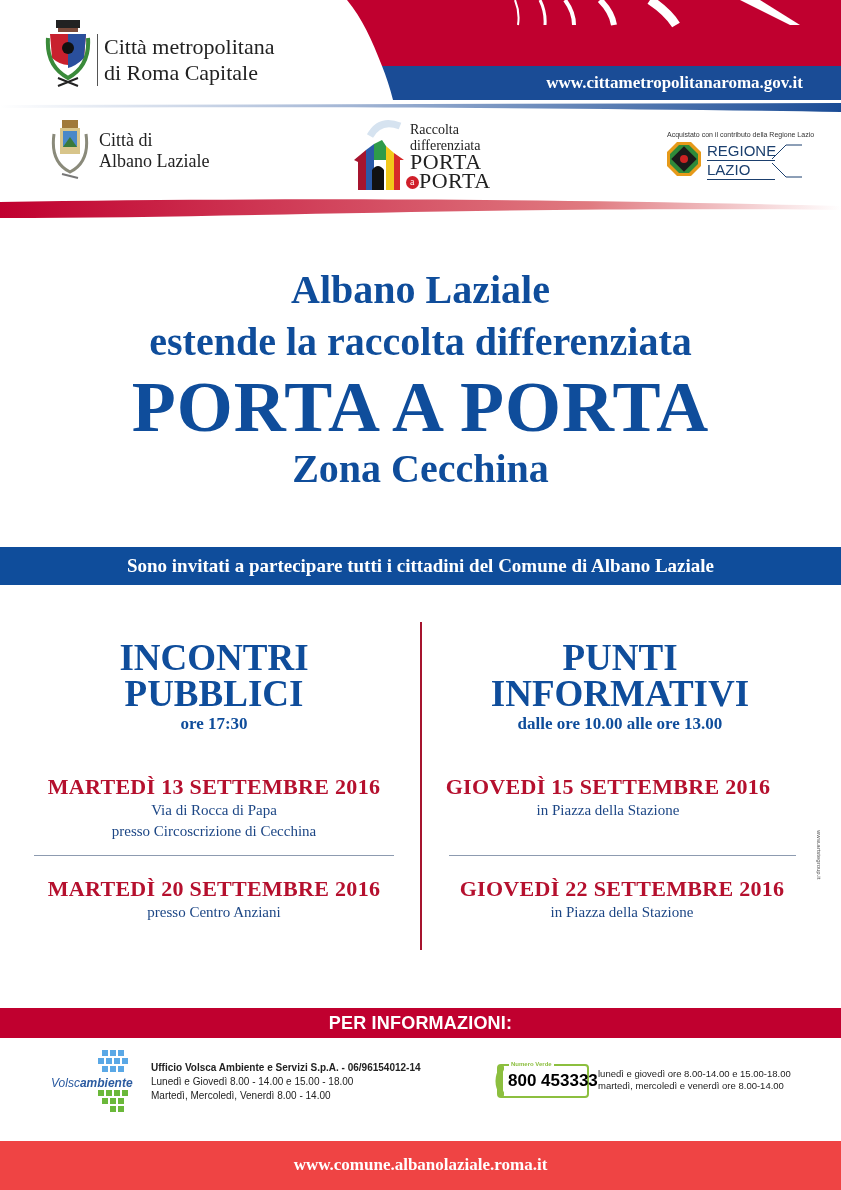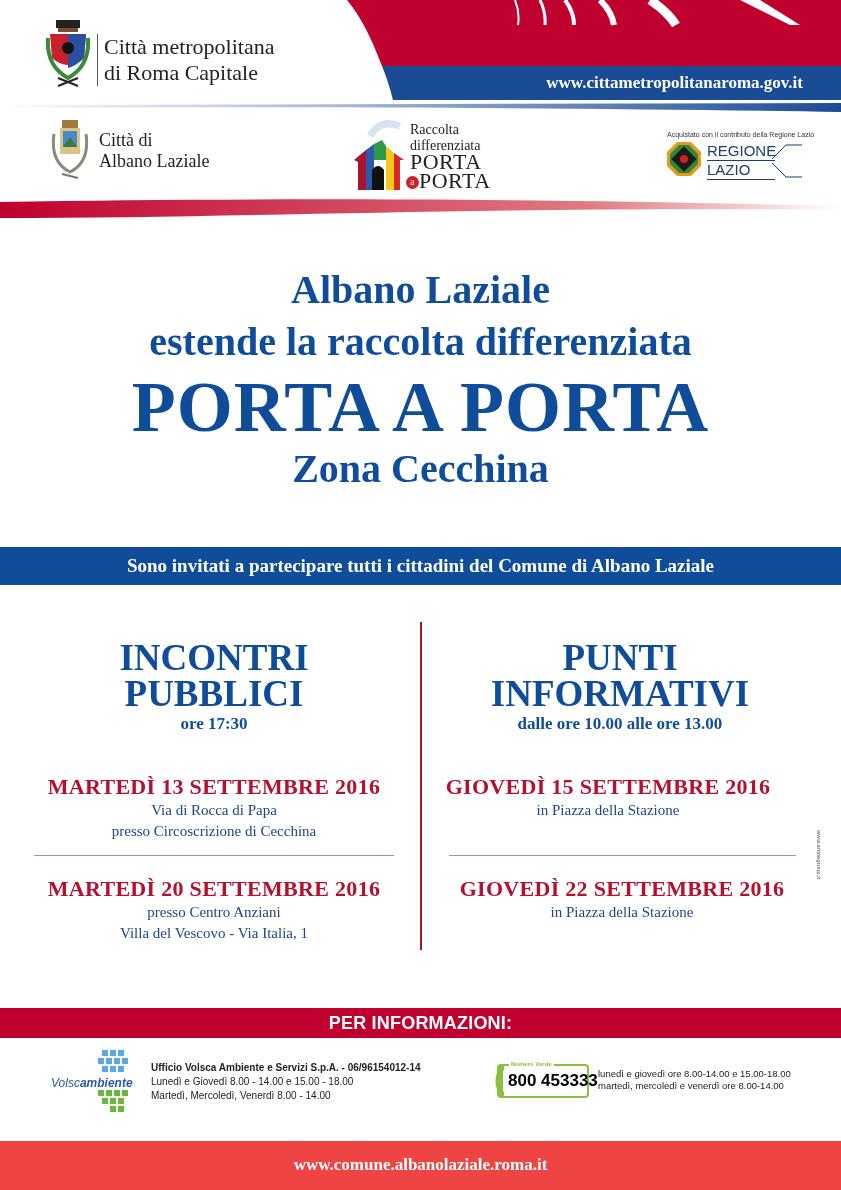--- a/index.html
+++ b/index.html
@@ -195,21 +195,20 @@
 
 <div class="event" style="left:14px; top:774px;">
   <div class="event-date">MARTEDÌ 13 SETTEMBRE 2016</div>
   <div class="event-line">Via di Rocca di Papa</div>
   <div class="event-line">presso Circoscrizione di Cecchina</div>
 </div>
 <div class="hr" style="left:34px; top:855px; width:360px;"></div>
 <div class="event" style="left:14px; top:876px;">
   <div class="event-date">MARTEDÌ 20 SETTEMBRE 2016</div>
   <div class="event-line">presso Centro Anziani</div>
-  <div class="event-line">Villa del Vescovo - Via Italia, 1</div>
 </div>
 
 <div class="event" style="left:404px; top:774px;padding-left:8px;">
   <div class="event-date">GIOVEDÌ 15 SETTEMBRE 2016</div>
   <div class="event-line">in Piazza della Stazione</div>
 </div>
 <div class="hr" style="left:449px; top:855px; width:347px;"></div>
 <div class="event" style="left:422px; top:876px;">
   <div class="event-date">GIOVEDÌ 22 SETTEMBRE 2016</div>
   <div class="event-line">in Piazza della Stazione</div>

